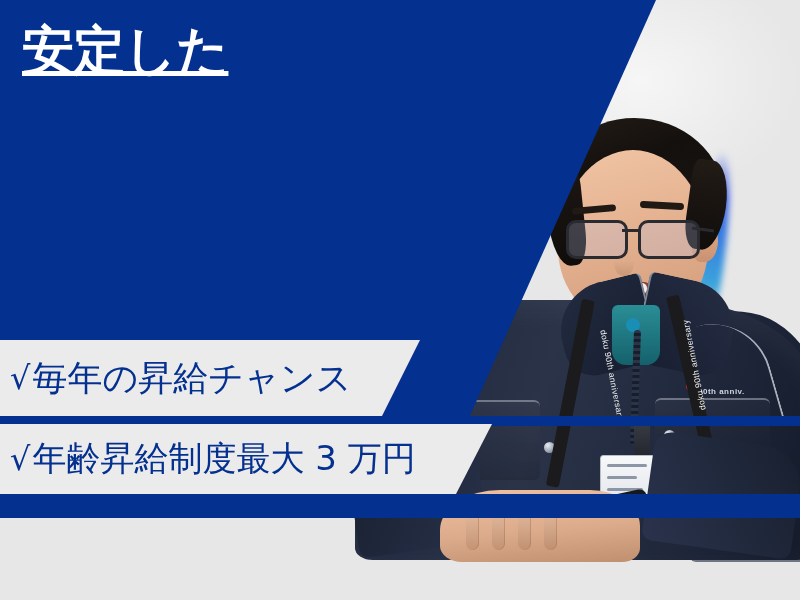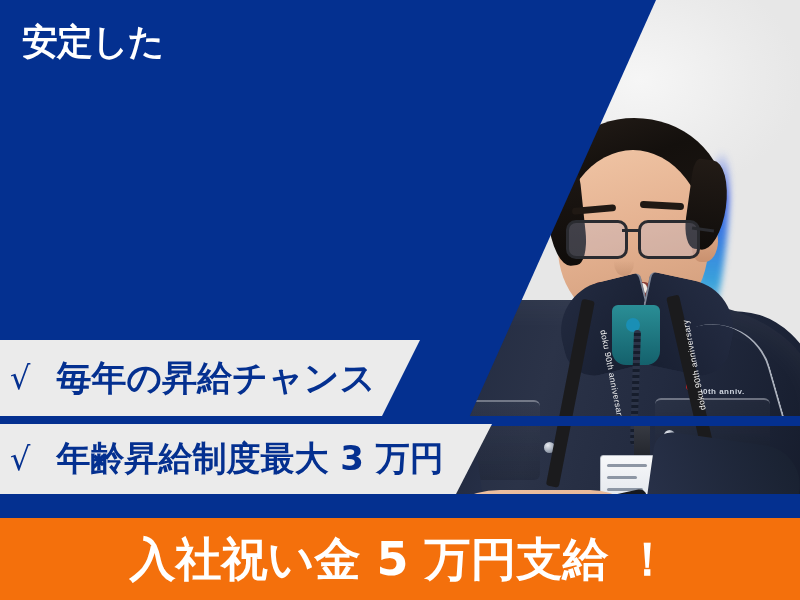--- a/index.html
+++ b/index.html
@@ -414,21 +414,21 @@
     left: 22px; top: 24px;
     width: 540px;
     z-index: 5;
     font-family: "DejaVu Sans", "Liberation Sans", sans-serif;
     font-weight: bold;
     color: #ffffff;
     line-height: 1.0;
     letter-spacing: -1px;
   }
   .hl-1 { font-size: 54px; white-space: nowrap; margin-bottom: 16px; }
-  .hl-2 { font-size: 36px; white-space: nowrap; margin-bottom: 12px; }
+  .hl-2 { font-size: 52px; white-space: nowrap; margin-bottom: 12px; text-decoration: underline; }
   .hl-3 { font-size: 52px; white-space: nowrap; }
   .hl-accent { color: var(--accent, #c9c60b); }
 
   
   .feature {
     position: absolute;
     left: 0;
     background: var(--panel, #ebebeb);
     z-index: 6;
     display: flex;
@@ -446,24 +446,23 @@
     top: 424px;
     width: 492px;
     height: 70px;
     clip-path: polygon(0 0, 492px 0, 456px 70px, 0 70px);
     padding-left: 10px;
   }
   .feature-text {
     color: var(--blue, #0a2f8e);
     font-family: "DejaVu Sans", "Liberation Sans", sans-serif;
     font-size: 35px;
-    font-weight: 700;
+    font-weight: 400;
     white-space: nowrap;
     letter-spacing: 0px;
-    margin-left: 24px;
   }
   .feature-2 .feature-text { font-size: 34px; text-align: center; }
   .check {
     color: var(--blue, #0a2f8e);
     font-size: 32px;
     font-family: "DejaVu Sans", sans-serif;
     margin-right: 2px;
     line-height: 1;
   }
 
@@ -575,17 +574,14 @@
   <div class="feature feature-1">
     <span class="check">√</span>
     <span class="feature-text">毎年の昇給チャンス</span>
   </div>
 
   <div class="feature feature-2">
     <span class="check">√</span>
     <span class="feature-text">年齢昇給制度最大 3 万円</span>
   </div>
 
-  <div class="footer-bar">
-    <span class="footer-text">入社祝い金 5 万円支給 ！</span>
-  </div>
 
 </div>
 
 </body></html>

